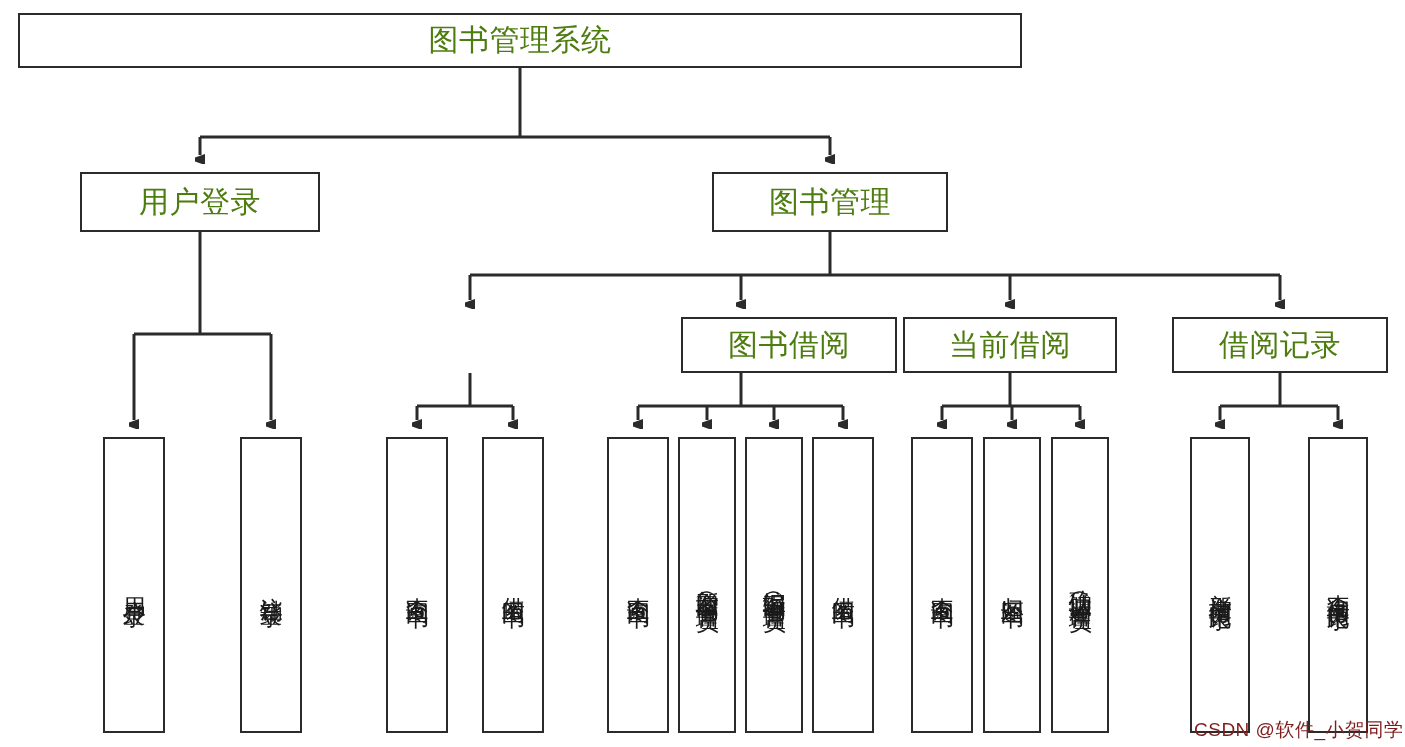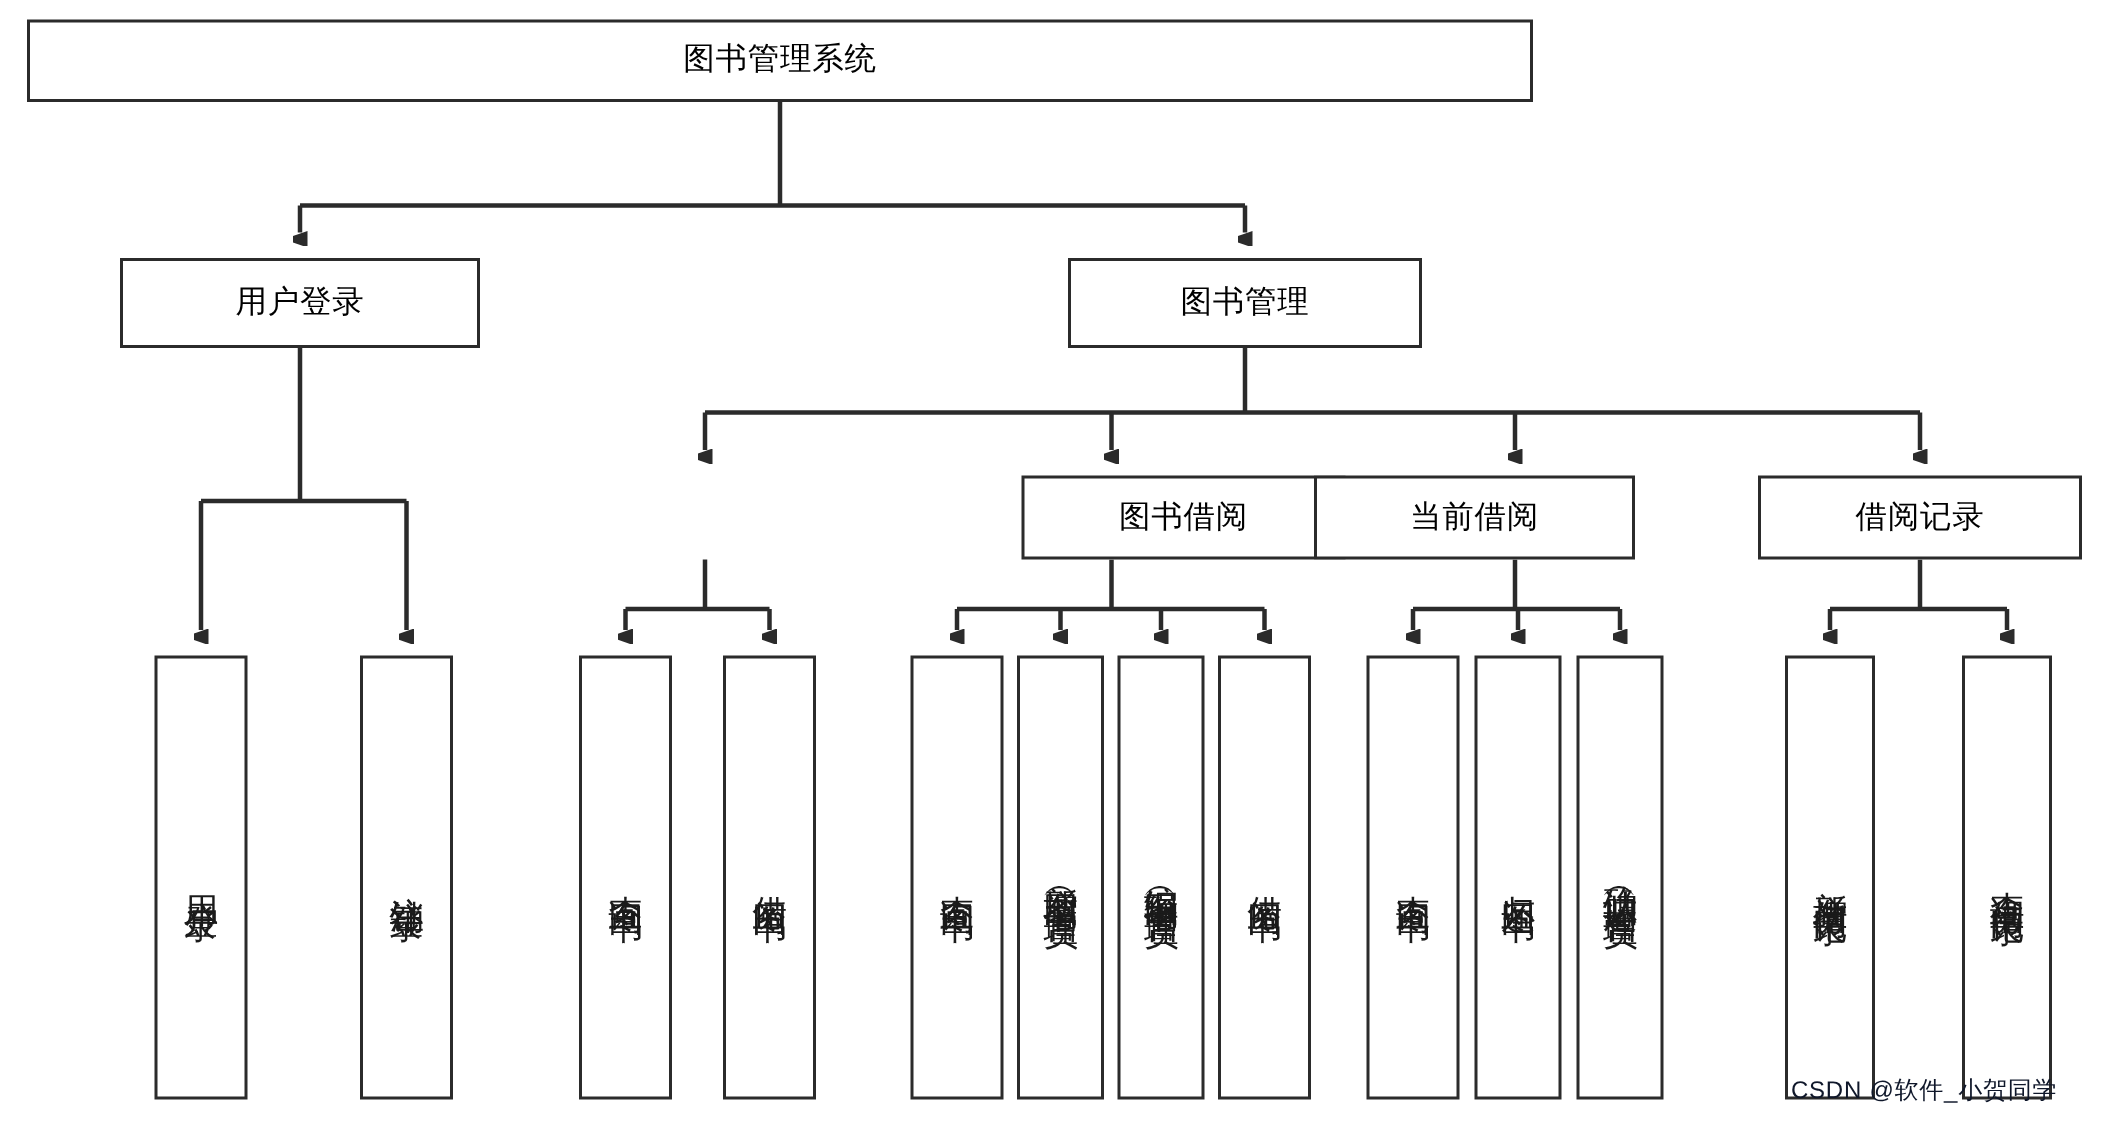--- a/index.html
+++ b/index.html
@@ -28,39 +28,39 @@
     position: absolute;
     box-sizing: border-box;
     border: 2.5px solid #2b2b2b;
     background: #ffffff;
     display: flex;
     align-items: center;
     justify-content: center;
     overflow: hidden;
   }
   .node-label-h {
-    font-size: 21px;
-    color: #000000;
+    font-size: 30px;
+    color: #4d7c0f;
     line-height: 1.15;
     letter-spacing: 0.5px;
     white-space: nowrap;
   }
   .node-label-v {
     font-size: 23px;
     color: #1a1a1a;
     writing-mode: vertical-rl;
     text-orientation: upright;
     letter-spacing: 3px;
     line-height: 1.1;
     white-space: nowrap;
   }
   .watermark {
     position: absolute;
-    font-size: 16px;
-    color: #0f172a;
+    font-size: 19px;
+    color: #7f1d1d;
     white-space: nowrap;
     letter-spacing: 0.5px;
   }
 </style>
 </head>
 <body>
 
 <div id="stage">
 
   <svg id="diagram-svg" viewBox="0 0 1405 747" xmlns="http://www.w3.org/2000/svg">
@@ -120,21 +120,21 @@
   <div class="node-box" style="left:80px; top:172px; width:240px; height:60px;">
     <span class="node-label-h">用户登录</span>
   </div>
   <div class="node-box" style="left:712px; top:172px; width:236px; height:60px;">
     <span class="node-label-h">图书管理</span>
   </div>
 
   <div class="node-box" style="left:633px; top:317px; width:216px; height:56px;margin-left:48px;">
     <span class="node-label-h">图书借阅</span>
   </div>
-  <div class="node-box" style="left:876px; top:317px; width:214px; height:56px;align-items:center;">
+  <div class="node-box" style="left:903px; top:317px; width:214px; height:56px;align-items:center;">
     <span class="node-label-h">当前借阅</span>
   </div>
   <div class="node-box" style="left:1172px; top:317px; width:216px; height:56px;">
     <span class="node-label-h">借阅记录</span>
   </div>
 
   <div class="node-box" style="left:103px; top:437px; width:62px; height:296px;">
     <span class="node-label-v">用户登录</span>
   </div>
   <div class="node-box" style="left:240px; top:437px; width:62px; height:296px;">

